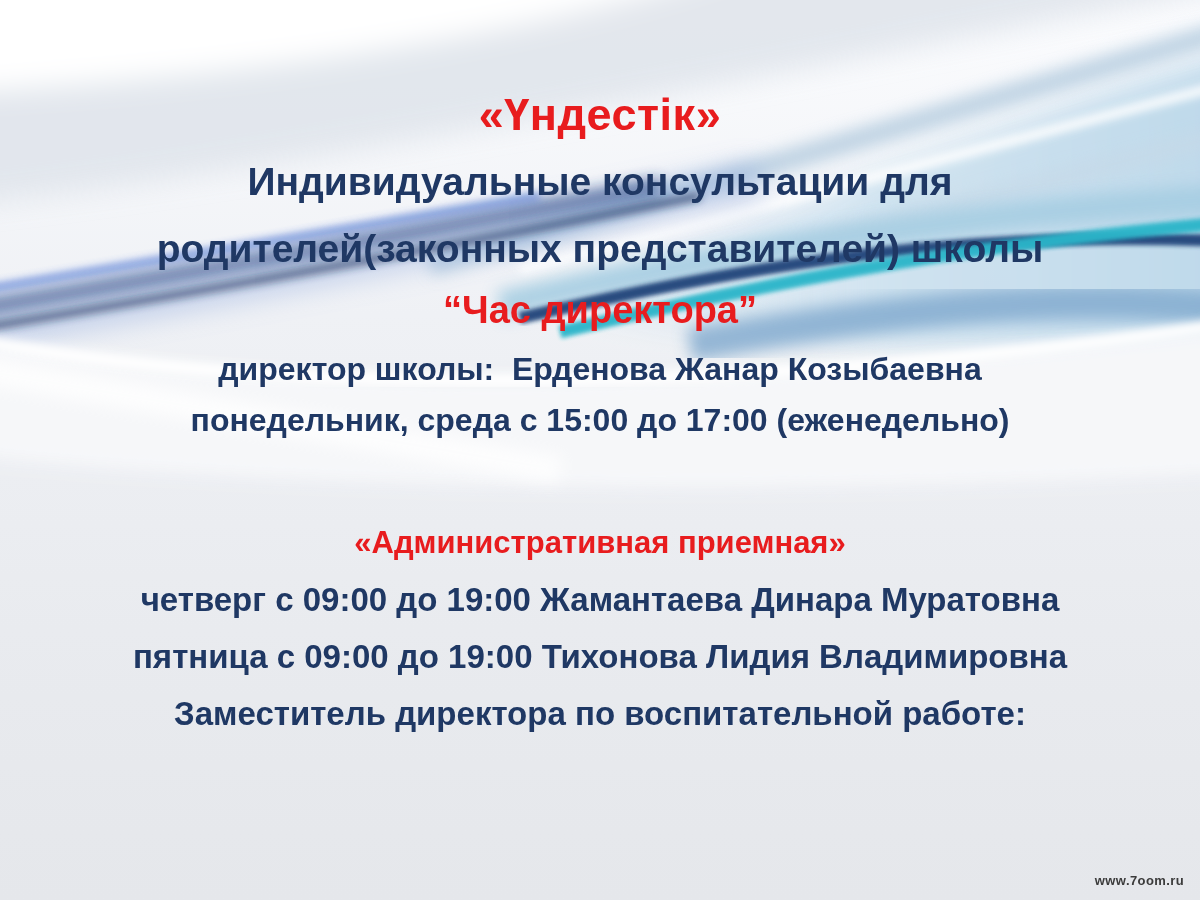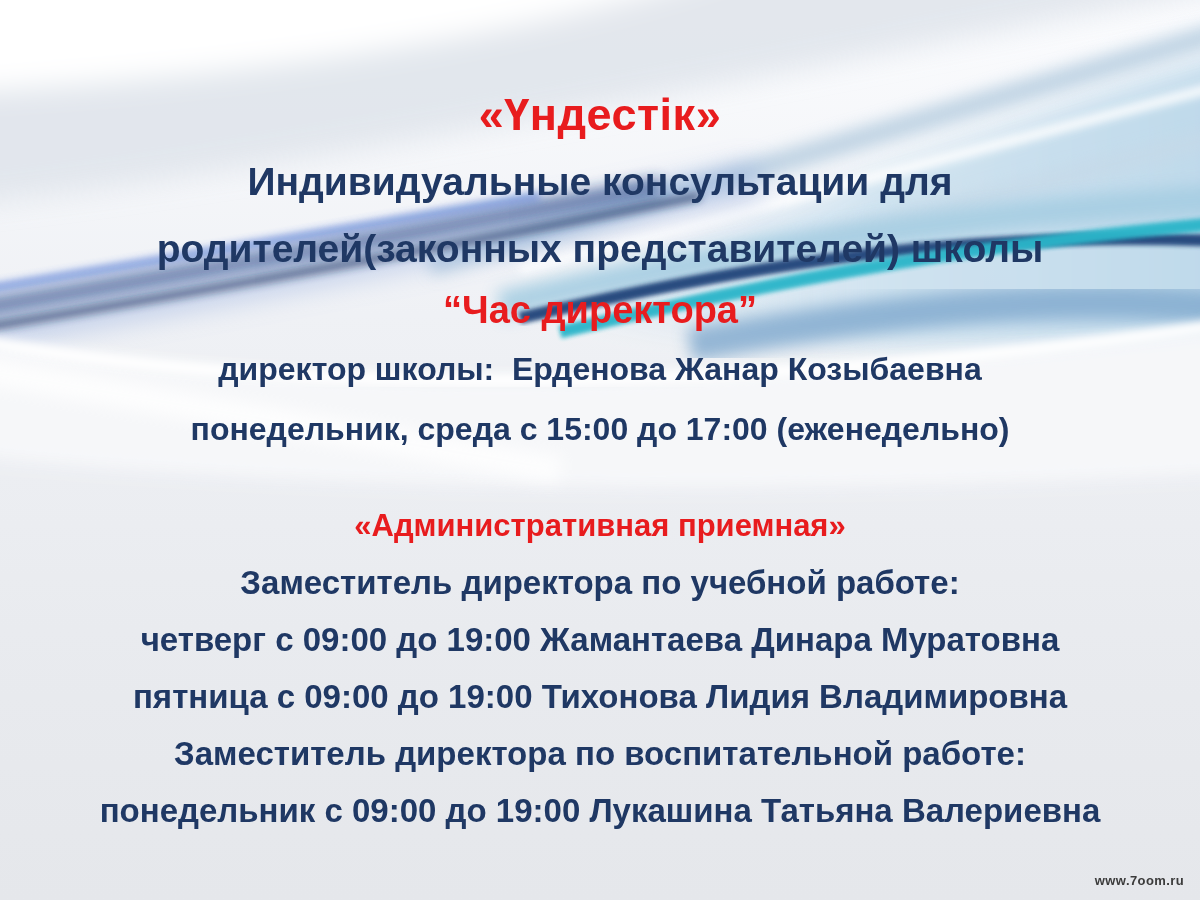--- a/index.html
+++ b/index.html
@@ -24,21 +24,21 @@
     padding-top: 88px;
     text-align: center;
     font-weight: bold;
     color: #1f3864;
   }
   .line { margin: 0; white-space: pre-wrap; }
   .t-title        { font-size: 45px; line-height: 54px; color: #e81c1e; letter-spacing: 0.5px; }
   .t-sub          { font-size: 39px; line-height: 55px; margin-top: 12px; }
   .t-red-heading  { font-size: 38px; line-height: 36px; margin-top: 16px; color: #e81c1e; }
   .t-dir          { font-size: 32px; line-height: 42px; margin-top: 20px; }
-  .t-admin        { font-size: 31px; line-height: 36px; margin-top: 58px; color: #e81c1e; }
+  .t-admin        { font-size: 31px; line-height: 36px; margin-top: 84px; color: #e81c1e; }
   .t-rows         { font-size: 33px; line-height: 57px; margin-top: 10px; }
   .watermark {
     position: absolute; right: 16px; bottom: 12px;
     font-size: 13px; font-weight: bold;
     color: #3b3b3b; letter-spacing: 0.4px;
   }
 </style>
 </head>
 <body>
 
@@ -102,29 +102,27 @@
 
     <div>
       <p class="line t-sub">Индивидуальные консультации для</p>
       <p class="line t-sub">родителей(законных представителей) школы</p>
     </div>
 
     <p class="line t-red-heading">“Час директора”</p>
 
     <div>
       <p class="line t-dir">директор школы:  Ерденова Жанар Козыбаевна</p>
-      <p class="line t-dir" style="margin-top:18px">понедельник, среда с 15:00 до 17:00 (еженедельно)</p>
+      <p class="line t-dir" style="margin-top:9px">понедельник, среда с 15:00 до 17:00 (еженедельно)</p>
     </div>
 
     <p class="line t-admin">«Административная приемная»</p>
 
     <div class="t-rows">
-      <p class="line">Заместитель директора по учебной работе:</p>
       <p class="line">четверг с 09:00 до 19:00 Жамантаева Динара Муратовна</p>
       <p class="line">пятница с 09:00 до 19:00 Тихонова Лидия Владимировна</p>
       <p class="line">Заместитель директора по воспитательной работе:</p>
-      <p class="line">понедельник с 09:00 до 19:00 Лукашина Татьяна Валериевна</p>
     </div>
   </div>
 
   <div class="watermark">www.7oom.ru</div>
 
 </div>
 
 </body></html>

